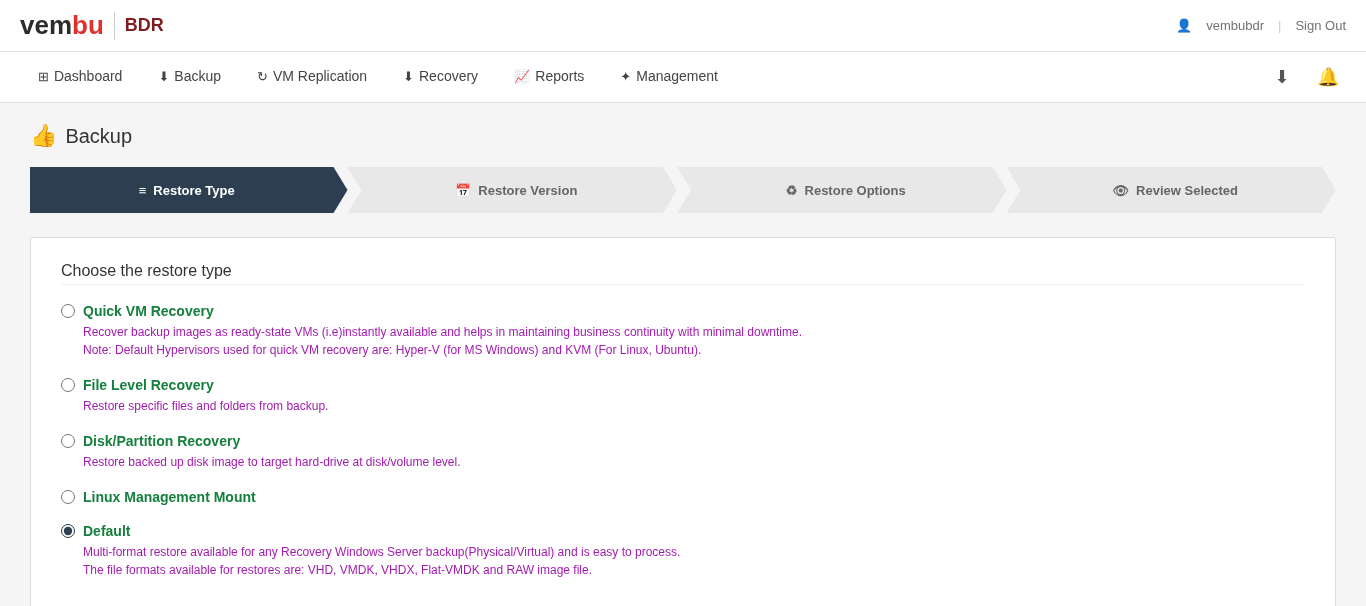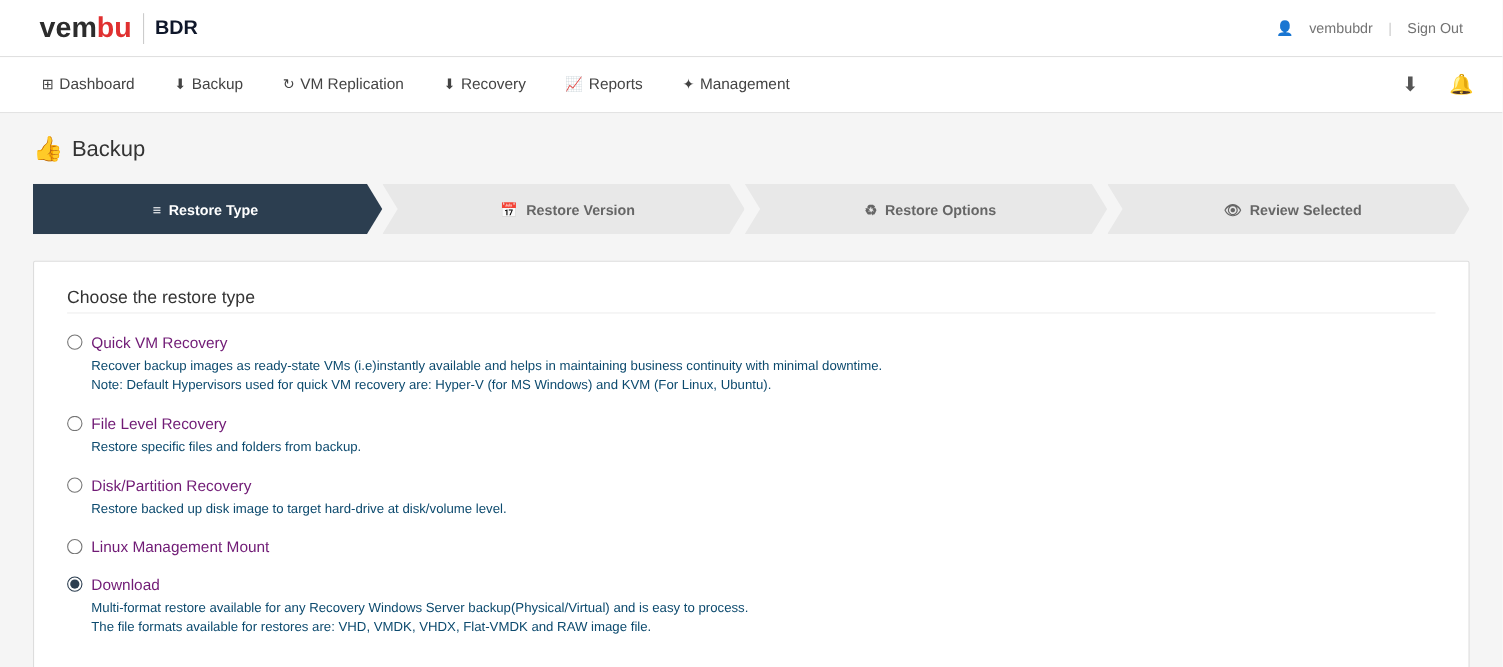--- a/index.html
+++ b/index.html
@@ -2,21 +2,21 @@
 <html><head>
   <meta charset="utf-8">
   <style>
     * { box-sizing: border-box; margin: 0; padding: 0; }
     body { font-family: Arial, sans-serif; font-size: 14px; background: #f5f5f5; color: #333; }
 
     
     .header {
       background: #fff;
       border-bottom: 1px solid #ddd;
-      padding: 10px 36px;
+      padding: 10px 20px;
       display: flex;
       align-items: center;
       justify-content: space-between;
     }
     .logo {
       display: flex;
       align-items: center;
     }
     .logo-text {
       font-size: 26px;
@@ -26,21 +26,21 @@
     .logo-text span.vem { color: #2c2c2c; }
     .logo-text span.bu { color: #e03030; }
     .logo-divider {
       width: 1px;
       height: 28px;
       background: #ccc;
       margin: 0 10px;
     }
     .logo-bdr {
       font-size: 18px;
-      color: #0f172a;
+      color: #7f1d1d;
       font-weight: bold;
     }
     .header-right {
       display: flex;
       align-items: center;
       gap: 14px;
       font-size: 13px;
     }
     .header-right .user-icon { color: #555; }
     .header-right a { color: #737373; text-decoration: none; }
@@ -158,27 +158,27 @@
       margin-bottom: 4px;
     }
     .restore-option-header input[type="radio"] {
       cursor: pointer;
       accent-color: #2c3e50;
       width: 14px;
       height: 14px;
     }
     .restore-option-title {
       font-size: 14px;
-      font-weight: 400;
-      color: #701a75;
+      font-weight: 700;
+      color: #15803d;
     }
     .restore-option-desc {
       margin-left: 22px;
       font-size: 12px;
-      color: #0c4a6e;
+      color: #a21caf;
       line-height: 1.5;
     }
   </style>
 </head>
 <body>
 
 <div class="header">
   <div class="logo">
     <div class="logo-text">
       <span class="vem">vem</span><span class="bu" style="color:#e03030">bu</span>
@@ -287,21 +287,21 @@
     <div class="restore-option">
       <div class="restore-option-header">
         <input type="radio" name="restore-type" id="disk-management" style="">
         <label for="disk-management" class="restore-option-title">Linux Management Mount</label>
       </div>
     </div>
 
     <div class="restore-option">
       <div class="restore-option-header">
         <input type="radio" name="restore-type" id="download" checked="" style="">
-        <label for="download" class="restore-option-title">Download</label>
+        <label for="download" class="restore-option-title">Default</label>
       </div>
       <div class="restore-option-desc">
         <span>Multi-format restore available for any Recovery Windows Server backup(Physical/Virtual) and is easy to process.</span><br>
         <span>The file formats available for restores are: VHD, VMDK, VHDX, Flat-VMDK and RAW image file.</span>
       </div>
     </div>
   </div>
 </div>
 
 </body></html>

